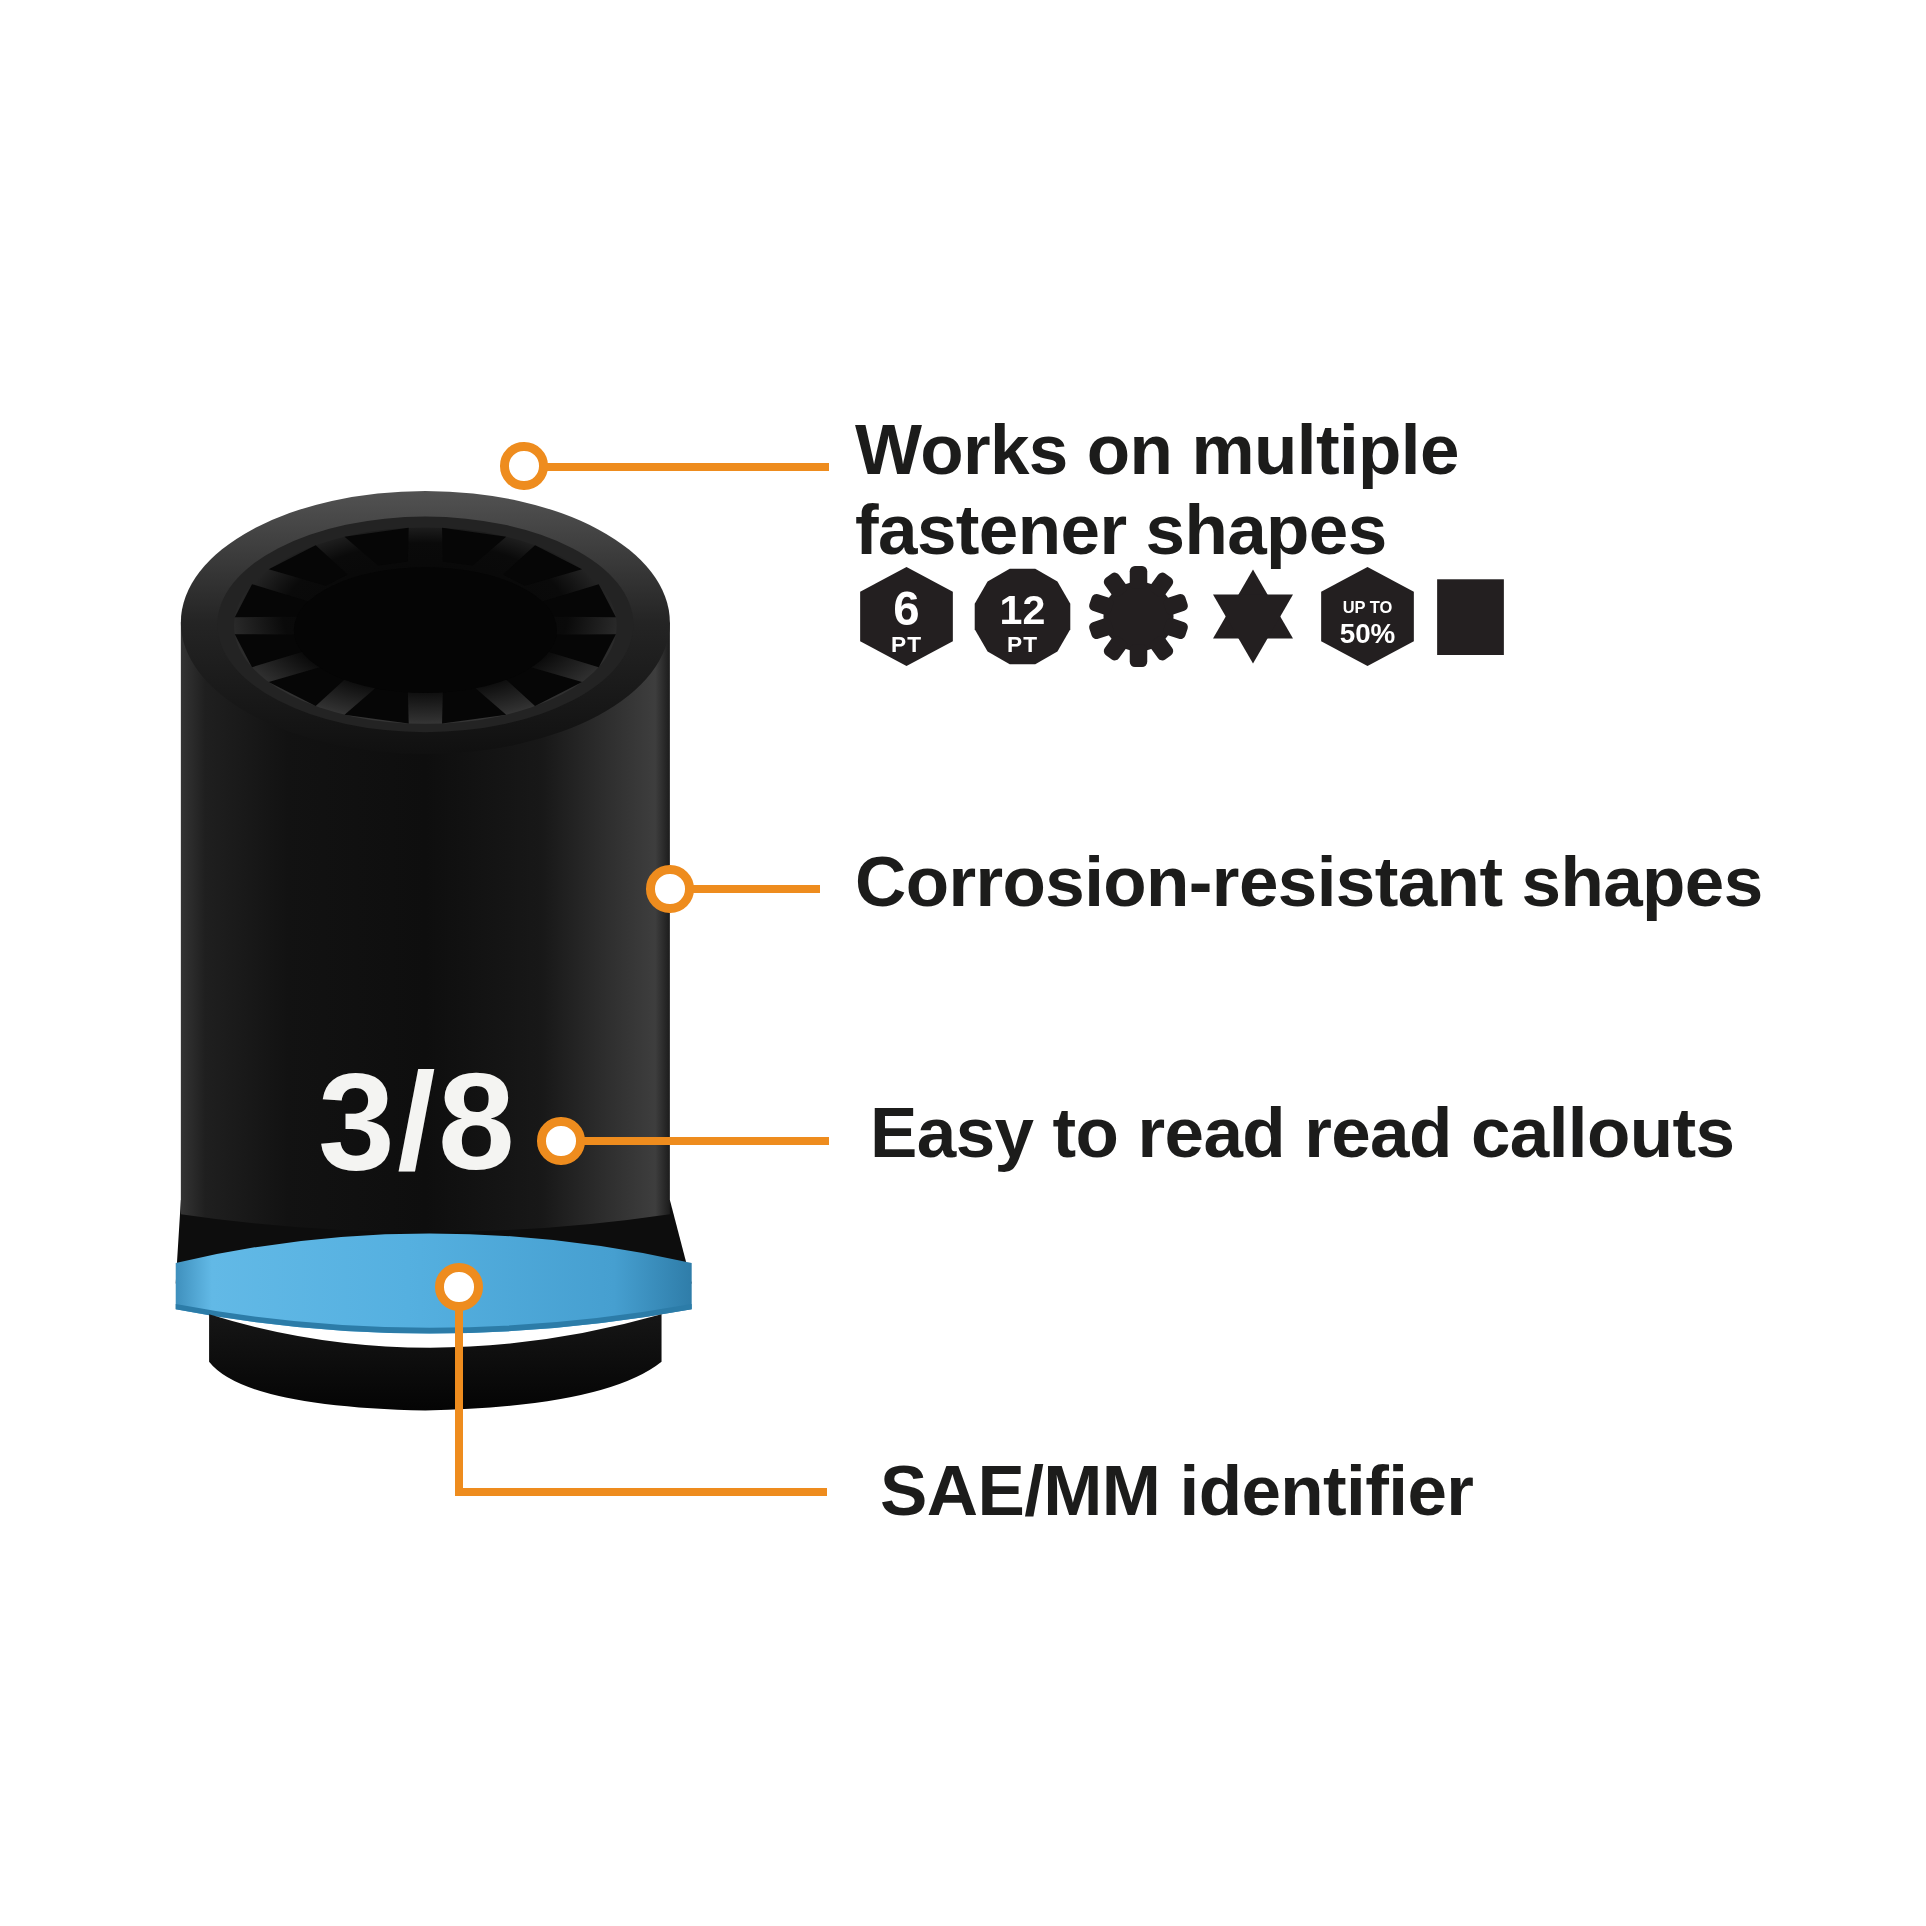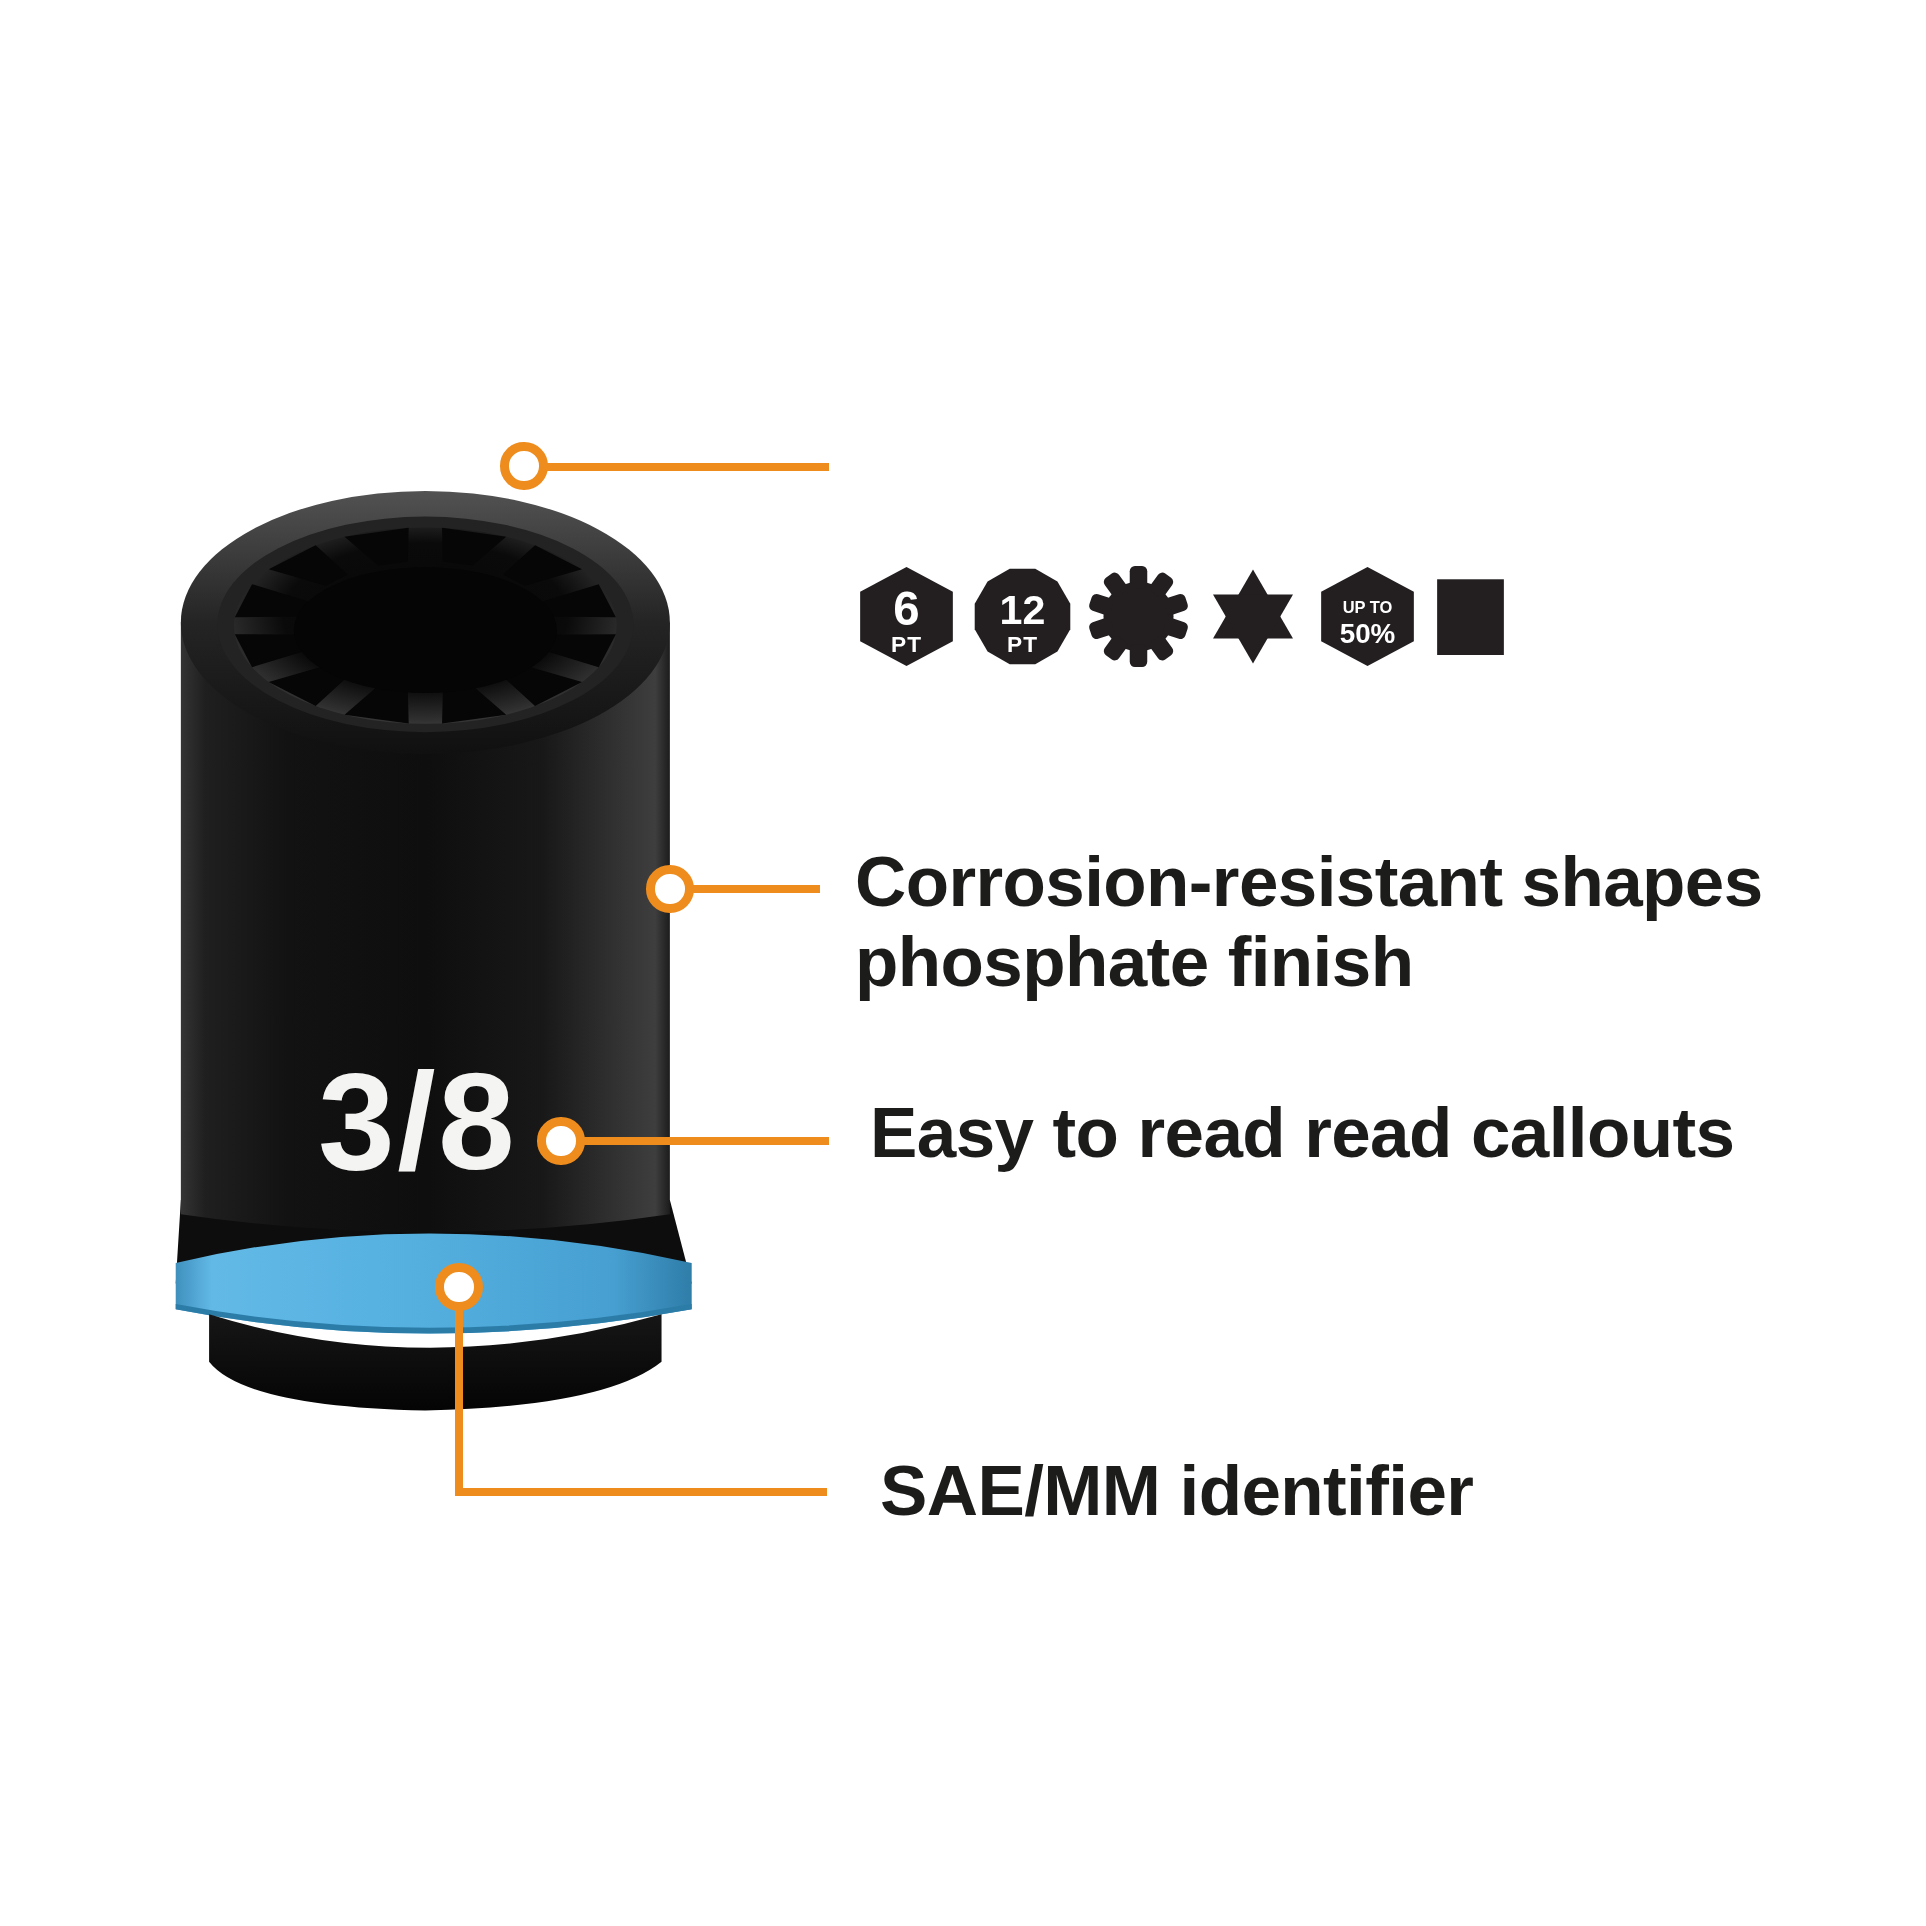--- a/index.html
+++ b/index.html
@@ -97,24 +97,27 @@
   <div class="lead-line" style="left:688px; top:885px; width:132px; height:7.7px;"></div>
   <div class="lead-line" style="left:579px;  top:1137px; width:250px; height:7.7px;"></div>
   <div class="lead-line" style="left:455px;  top:1307px; width:7.7px;  height:189px;"></div>
   <div class="lead-line" style="left:455px;  top:1488px; width:372px; height:7.7px;"></div>
 
   <div class="lead-dot" style="left:500px;  top:442px;"></div>
   <div class="lead-dot" style="left:646px; top:865px;"></div>
   <div class="lead-dot" style="left:537px;  top:1117px;"></div>
   <div class="lead-dot" style="left:435px;  top:1263px;"></div>
 
+  <div class="callout-text" style="left:855px; top:410px;">
+    <div>Works on multiple</div>
+    <div>fastener shapes</div>
+  </div>
 
   <div class="callout-text" style="left:855px; top:842px;">
     <div>Corrosion-resistant shapes</div>
-    <div>phosphate finish</div>
   </div>
 
   <div class="callout-text" style="left:870px; top:1093px;">
     <div>Easy to read read callouts</div>
   </div>
 
   <div class="callout-text" style="left:880px; top:1451px;">
     <div>SAE/MM identifier</div>
   </div>
 

